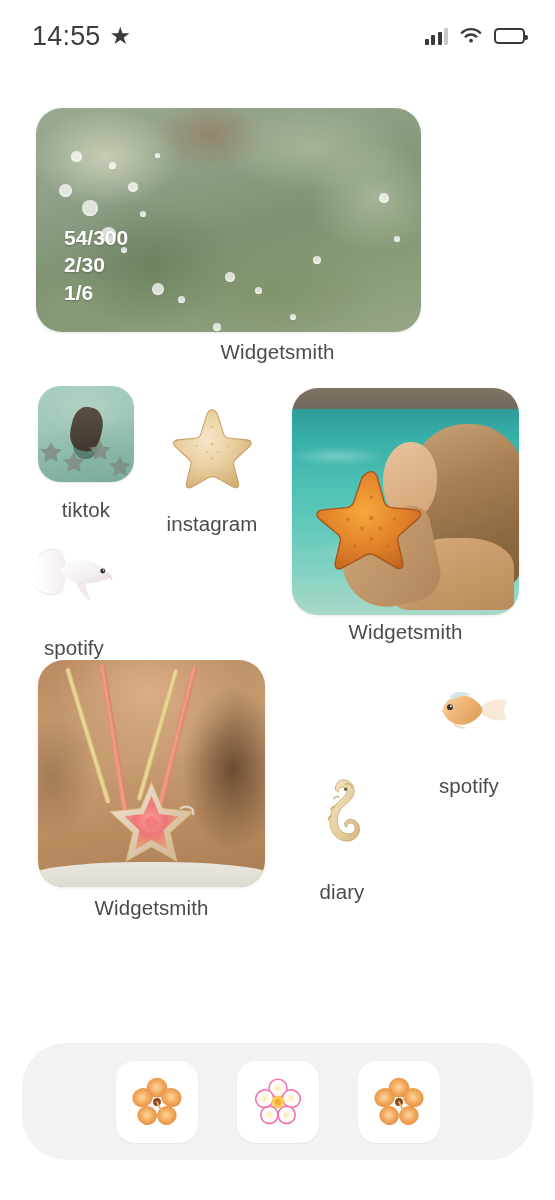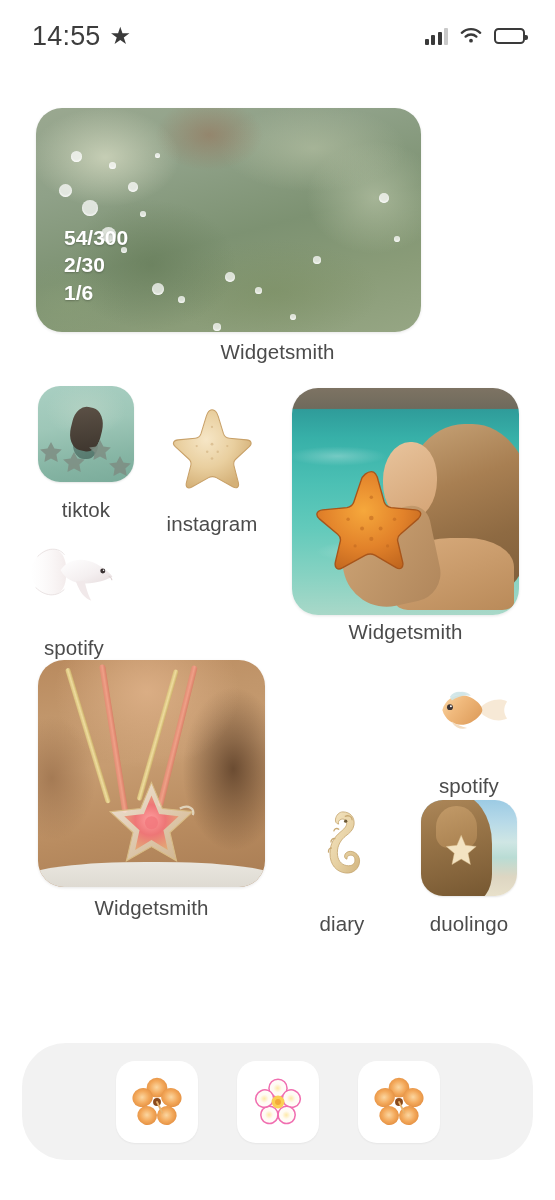--- a/index.html
+++ b/index.html
@@ -483,21 +483,21 @@
           <path d="M22 11 C26 5 34 4 40 9 C34 10 28 12 24 15 Z" fill="#cfe6e8" opacity=".9"></path>
           <path d="M24 38 C28 44 34 46 40 44 C34 42 28 40 24 37 Z" fill="#f3dcc0"></path>
           <circle cx="22" cy="22" r="3.1" fill="#3a3233"></circle>
           <circle cx="23" cy="21" r="1" fill="#fff"></circle>
         </svg>
       </div>
     </div>
     <div class="label app-label">spotify</div>
   </div>
 
-  <div class="app" style="left:294px; top:800px;">
+  <div class="app" style="left:294px; top:768px;">
     <div class="app-icon free">
       <div class="art">
         <svg viewBox="0 0 54 88" width="50" height="82">
           <defs>
             <linearGradient id="shA" x1="0" y1="0" x2="1" y2="1">
               <stop offset="0%" stop-color="#f5e6c3"></stop>
               <stop offset="55%" stop-color="#e6d0a2"></stop>
               <stop offset="100%" stop-color="#d2b57f"></stop>
             </linearGradient>
           </defs>
@@ -511,33 +511,20 @@
           <path d="M24 24 C21 22 19 23 18 26" fill="none" stroke="#c9aa74" stroke-width="1.4"></path>
           <path d="M20 34 C17 33 15 35 15 38" fill="none" stroke="#c9aa74" stroke-width="1.4"></path>
           <path d="M16 44 C13 44 12 46 12.5 49" fill="none" stroke="#c9aa74" stroke-width="1.4"></path>
           <circle cx="31" cy="15" r="1.8" fill="#6d5a38"></circle>
         </svg>
       </div>
     </div>
     <div class="label app-label">diary</div>
   </div>
 
-  <div class="app" style="left:421px; top:800px;">
-    <div class="app-icon photo">
-      <div class="duo"></div>
-      <div class="duo-hair"></div>
-      <div class="duo-part"></div>
-      <div class="starfish" style="left:22%; top:34%; width:40%; height:36%;">
-        <svg viewBox="0 0 100 90">
-          <path d="M50 6 L61 32 L89 35 L68 53 L74 82 L50 68 L26 82 L32 53 L11 35 L39 32 Z" fill="#f3e3c2" stroke="#d9bd8c" stroke-width="1.2"></path>
-        </svg>
-      </div>
-    </div>
-    <div class="label app-label">duolingo</div>
-  </div>
 
 </div>
 
 <div class="dock">
   <div class="dock-icon">
     <span>
       <svg viewBox="0 0 60 58" width="54" height="52">
         <defs>
           <radialGradient id="hbA" cx="48%" cy="48%" r="60%">
             <stop offset="0%" stop-color="#fbd6a0"></stop>

